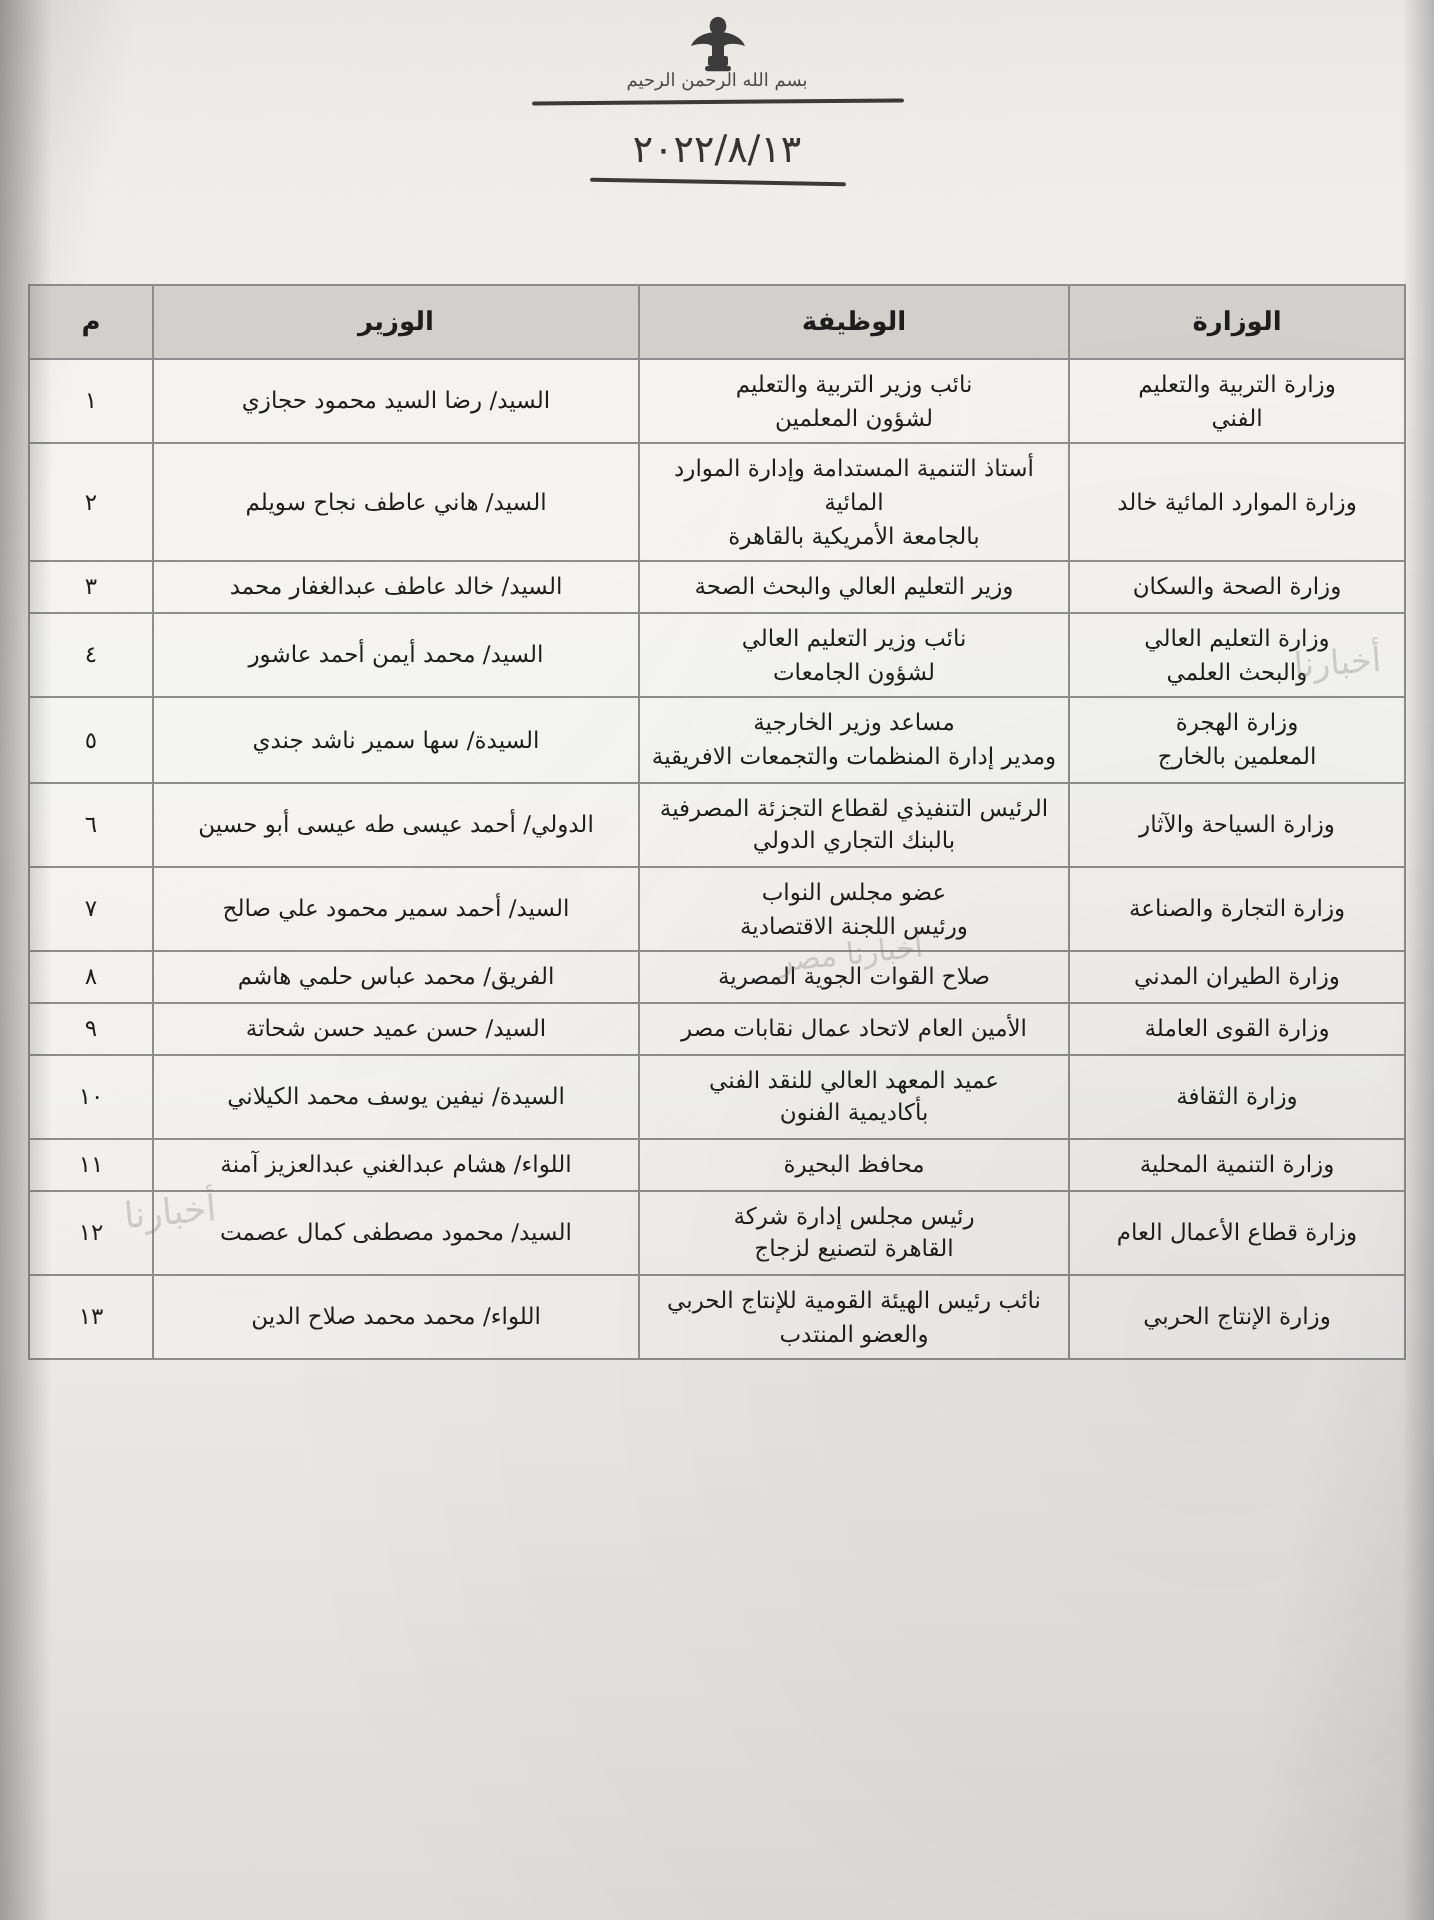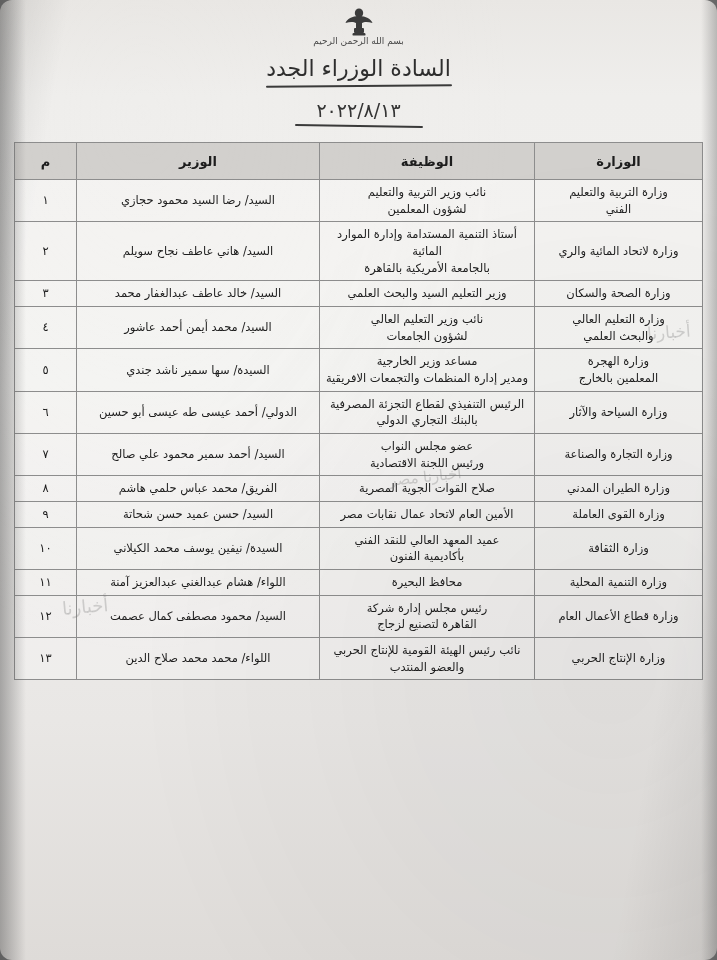--- a/index.html
+++ b/index.html
@@ -17,21 +17,20 @@
   
   #paper {
     position: relative;
     width: 717px;
     height: 960px;
     background:
       linear-gradient(100deg, rgba(0,0,0,0.10) 0%, rgba(0,0,0,0.0) 8%, rgba(0,0,0,0.0) 88%, rgba(0,0,0,0.09) 100%),
       linear-gradient(180deg, #e9e7e4 0%, #efeeec 10%, #f1f0ee 40%, #e9e7e5 75%, #dedbd8 100%);
     box-sizing: border-box;
     padding: 0 12px;
-    border-radius: 12px;
   }
   
   #paper:before {
     content: "";
     position: absolute;
     left: 0; top: 0; bottom: 0;
     width: 26px;
     background: linear-gradient(90deg, rgba(80,80,80,0.45), rgba(120,120,120,0.0));
     pointer-events: none;
   }
@@ -176,21 +175,20 @@
   <div class="doc-header">
     <div class="emblem">
       <svg width="34" height="34" viewBox="0 0 34 34" aria-hidden="true">
         <ellipse cx="17" cy="9" rx="4.2" ry="4.6" fill="#3b3b3b"></ellipse>
         <path d="M17 12 C10 12 5 15 3.5 19 C8 17.5 12 17.5 14 19 L14 24 L20 24 L20 19 C22 17.5 26 17.5 30.5 19 C29 15 24 12 17 12 Z" fill="#3b3b3b"></path>
         <rect x="12" y="24" width="10" height="5" rx="1" fill="#3b3b3b"></rect>
         <rect x="10.5" y="29" width="13" height="2.6" rx="1.2" fill="#3b3b3b"></rect>
       </svg>
     </div>
     <div class="basmala">بسم الله الرحمن الرحيم</div>
-    <div class="doc-title">السادة الوزراء الجدد</div>
     <div class="title-rule"></div>
     <div class="doc-date">٢٠٢٢/٨/١٣</div>
     <div class="date-rule"></div>
   </div>
 
   <table class="ministers">
     <colgroup>
       <col class="c-ministry">
       <col class="c-role">
       <col class="c-name">
@@ -212,37 +210,37 @@
         </td>
         <td class="role">
           <span class="tworow">نائب وزير التربية والتعليم</span>
           <span class="tworow">لشؤون المعلمين</span>
         </td>
         <td class="name">السيد/ رضا السيد محمود حجازي</td>
         <td class="num">١</td>
       </tr>
       <tr>
         <td class="ministry">
-          <span class="tworow">وزارة لاتحاد المائية والري</span>
+          <span class="tworow">وزارة الموارد المائية خالد</span>
           <span class="tworow"></span>
         </td>
         <td class="role">
           <span class="tworow">أستاذ التنمية المستدامة وإدارة الموارد المائية</span>
           <span class="tworow">بالجامعة الأمريكية بالقاهرة</span>
         </td>
         <td class="name">السيد/ هاني عاطف نجاح سويلم</td>
         <td class="num">٢</td>
       </tr>
       <tr>
         <td class="ministry">
           <span class="tworow">وزارة الصحة والسكان</span>
           <span class="tworow"></span>
         </td>
         <td class="role">
-          <span class="tworow">وزير التعليم السيد والبحث العلمي</span>
+          <span class="tworow">وزير التعليم العالي والبحث الصحة</span>
           <span class="tworow"></span>
         </td>
         <td class="name">السيد/ خالد عاطف عبدالغفار محمد</td>
         <td class="num">٣</td>
       </tr>
       <tr>
         <td class="ministry">
           <span class="tworow">وزارة التعليم العالي</span>
           <span class="tworow">والبحث العلمي</span>
         </td>

